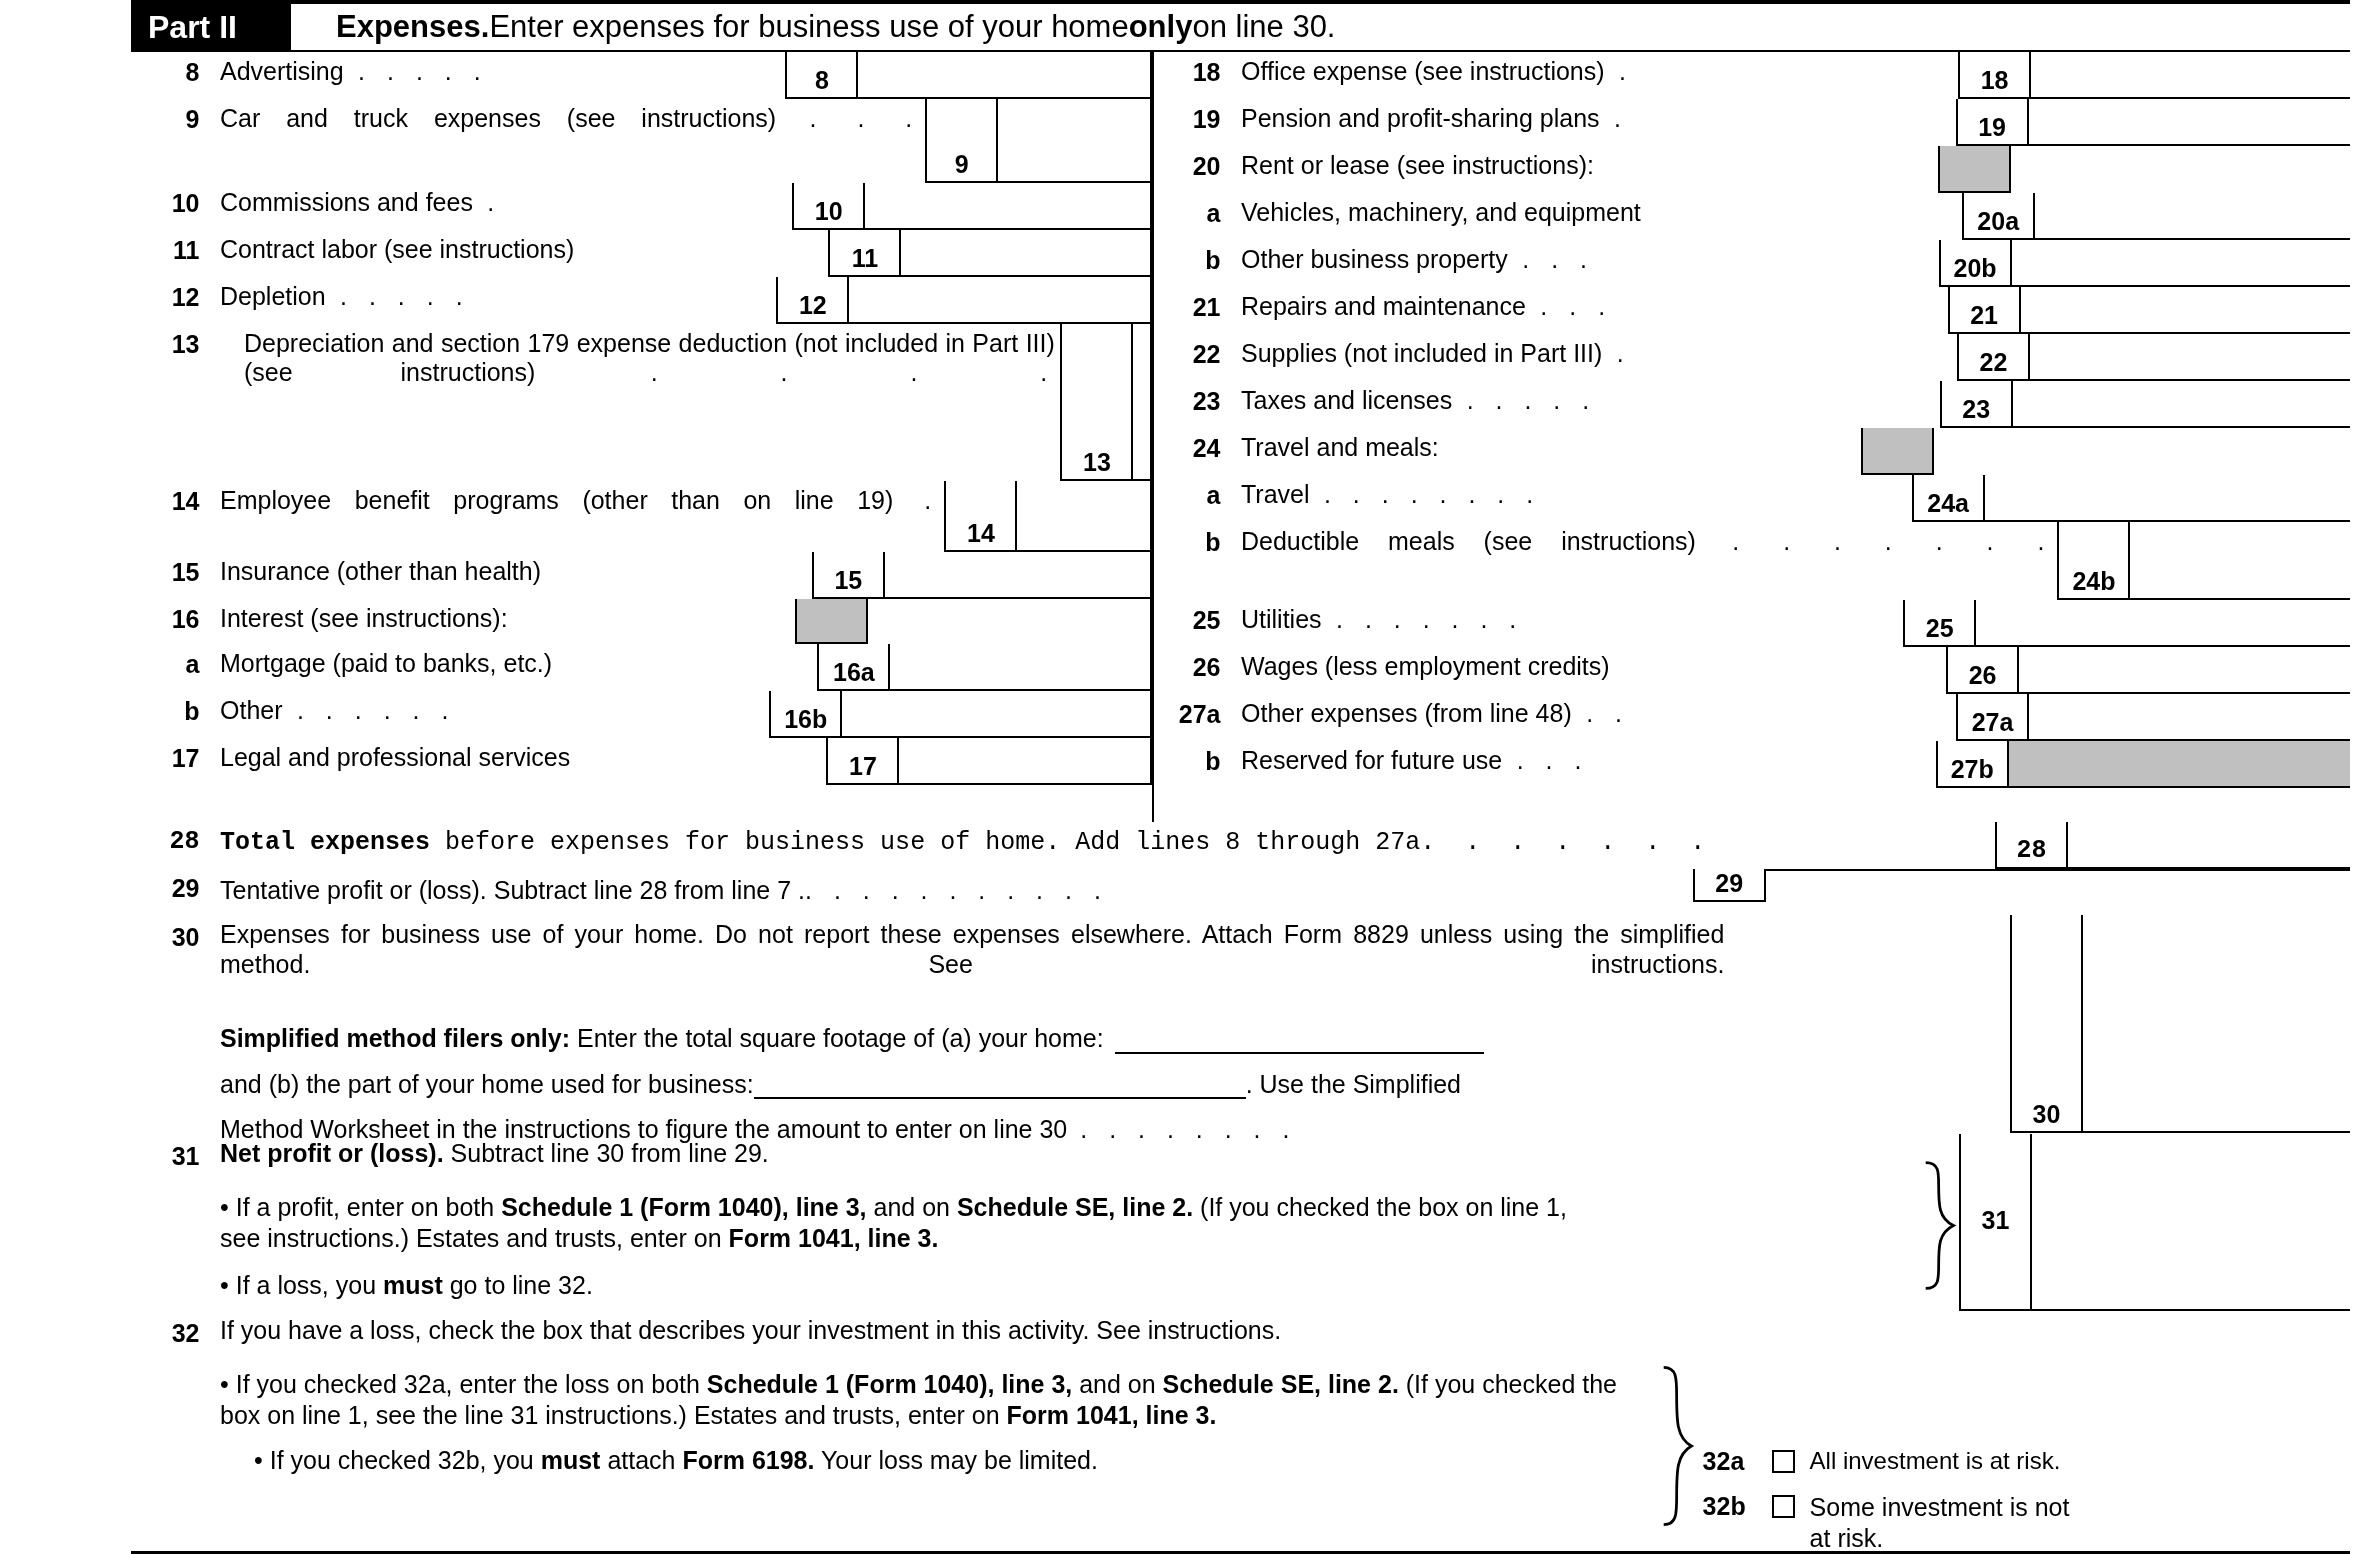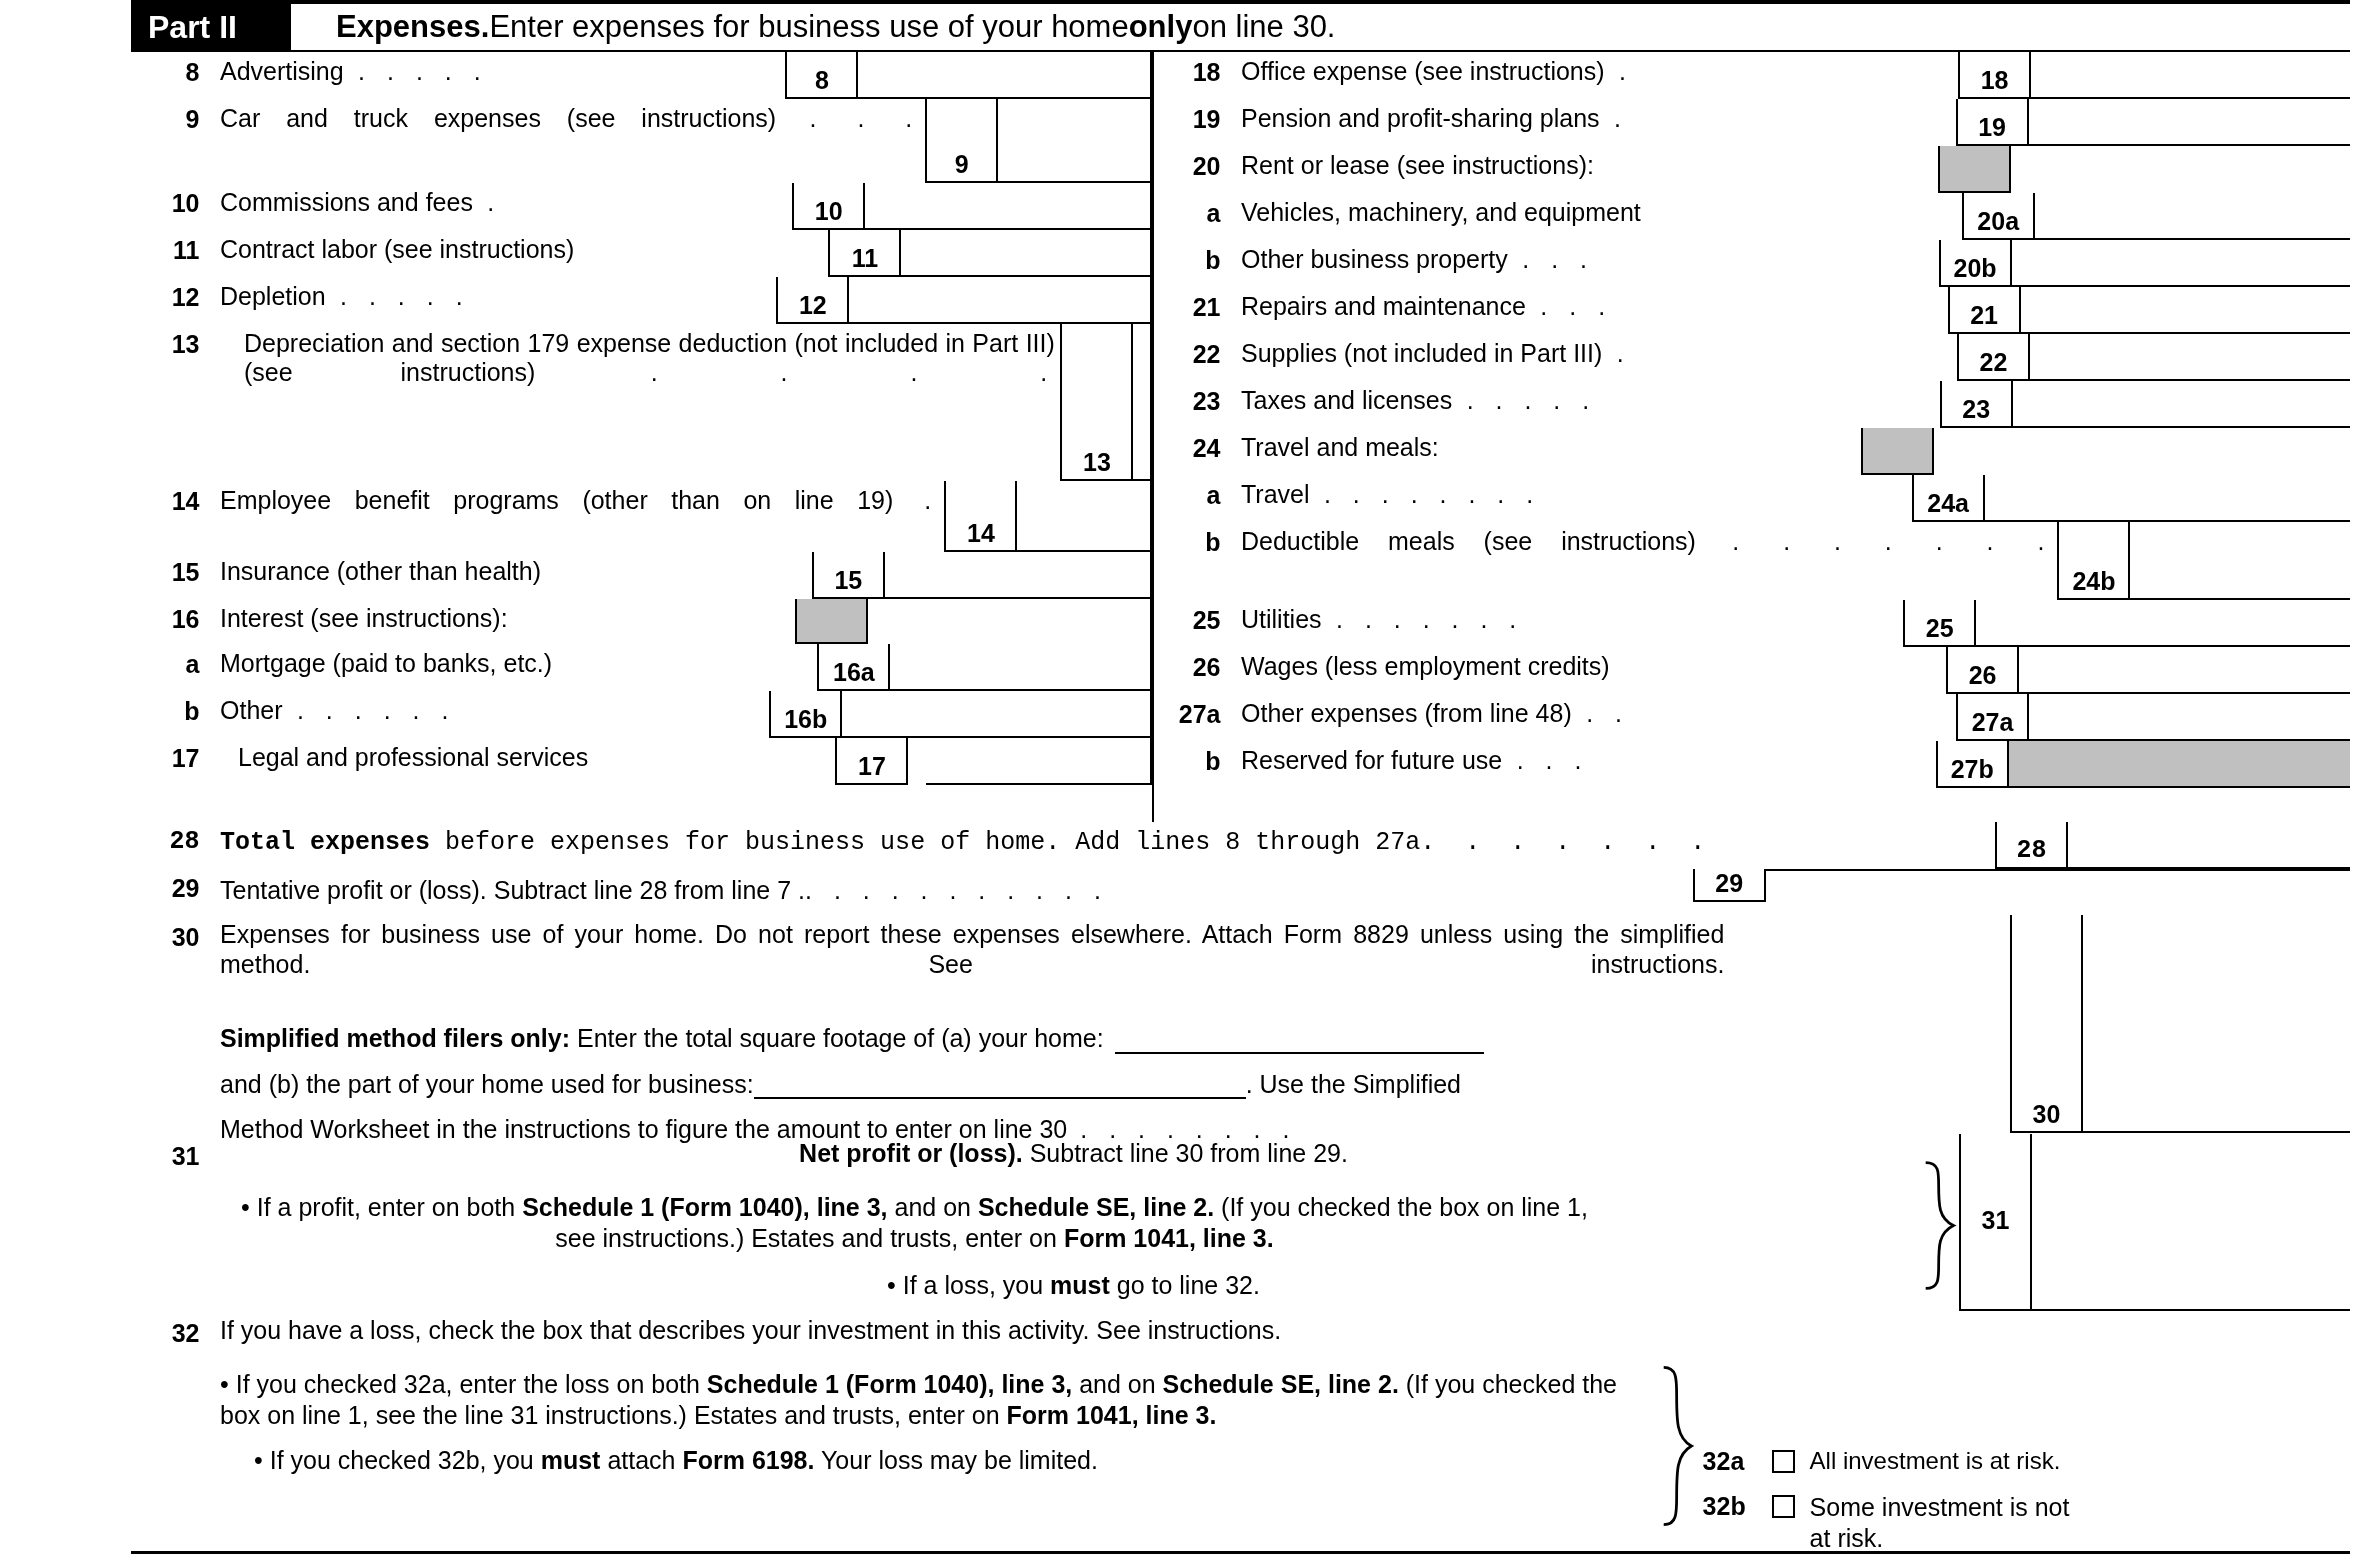--- a/index.html
+++ b/index.html
@@ -234,21 +234,21 @@
           <div class="desc"><span>Mortgage (paid to banks, etc.)</span></div>
           <div class="boxno">16a</div>
           <div class="amount"></div>
         </div>
         <div class="erow" style="height: 47px;">
           <div class="lineno sub">b</div>
           <div class="desc"><span>Other</span><span class="dots"> .    .    .    .    .    .</span></div>
           <div class="boxno">16b</div>
           <div class="amount"></div>
         </div>
-        <div class="erow" style="height: 47px; gap: 18px;">
+        <div class="erow" style="height: 47px;">
           <div class="lineno">17</div>
           <div class="desc"><span>Legal and professional services</span></div>
           <div class="boxno">17</div>
           <div class="amount"></div>
         </div>
       </div>
     <div class="col-right" id="col-right">
         <div class="erow" style="height: 47px;">
           <div class="lineno">18</div>
           <div class="desc"><span>Office expense (see instructions)</span><span class="dots">  .</span></div>
@@ -382,21 +382,21 @@
         </div>
       </div>
       <div class="boxno" style="border-bottom:2.8px solid #000; align-items:flex-end;">30</div>
       <div class="amount" style="border-right:none;"></div>
     </div>
   </div>
 
   <div class="full" id="row31" style="top:1134px; height:177px;">
     <div style="display:flex; align-items:stretch; height:177px; box-sizing:border-box;">
       <div class="lineno" style="padding-top:7.5px;">31</div>
-      <div style="flex:1 1 auto; position:relative; box-sizing:border-box; padding-right:32px;text-align:center;">
+      <div style="flex:1 1 auto; position:relative; box-sizing:border-box; padding-right:32px;">
         <div class="txt" style="padding-top:3.7px;">
           <b>Net profit or (loss).</b><span> Subtract line 30 from line 29.</span>
         </div>
         <div class="txt" style="margin-top:24px; width:1389px;">
           <span>• If a profit, enter on both </span><b>Schedule 1 (Form 1040), line 3,</b><span> and on </span><b>Schedule SE, line 2.</b><span> (If you checked the box on line 1, see instructions.) Estates and trusts, enter on </span><b>Form 1041, line 3.</b>
         </div>
         <div class="txt" style="margin-top:17px;">
           <span>• If a loss, you </span><b>must</b><span>  go to line 32.</span>
         </div>
 

